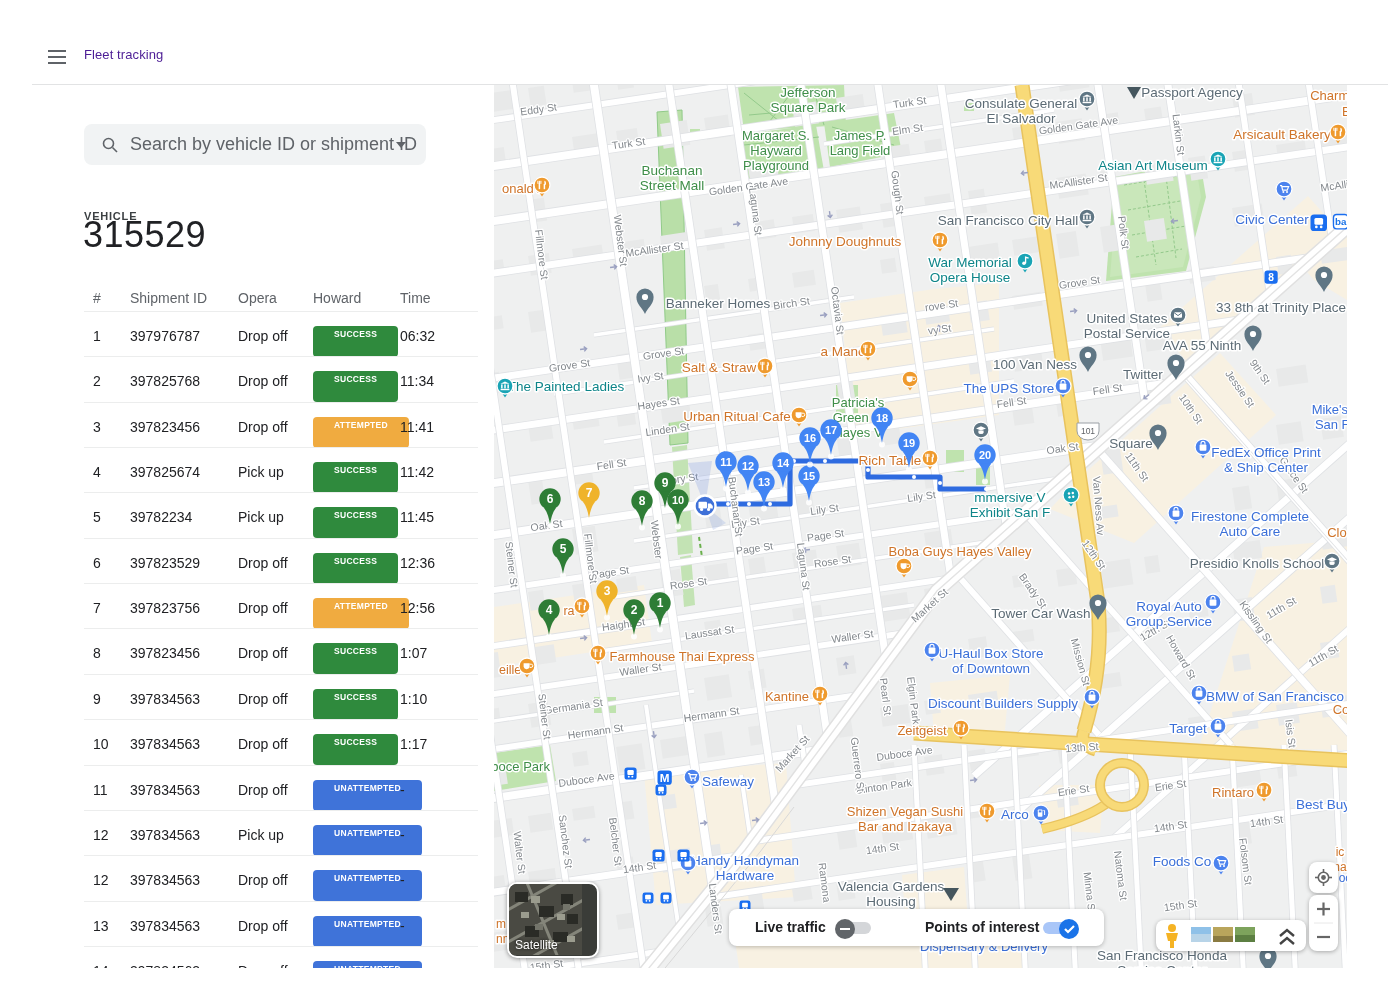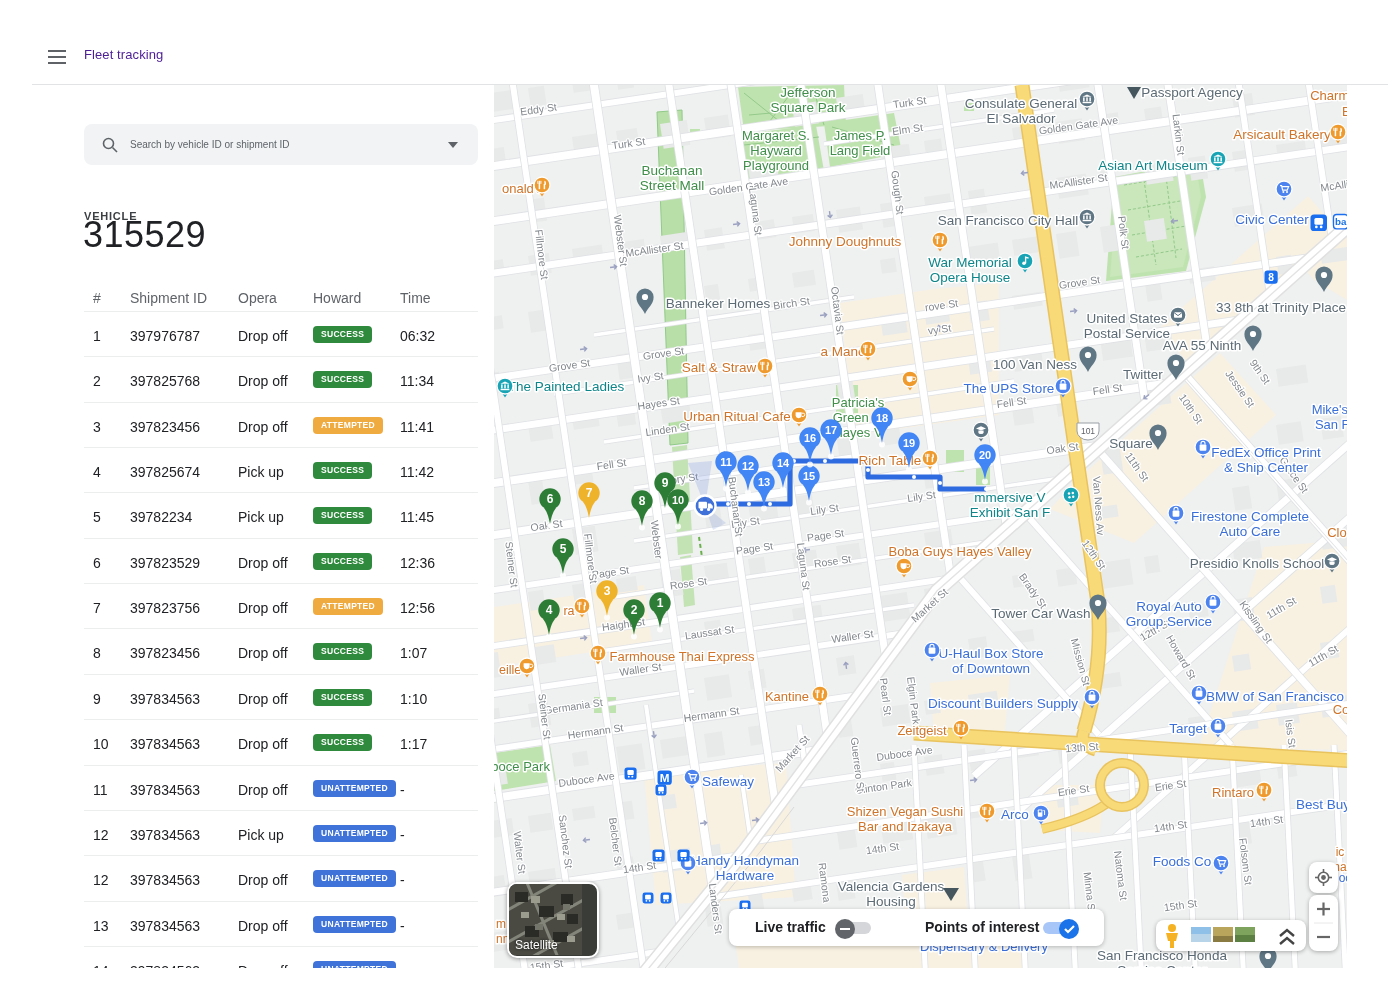--- a/index.html
+++ b/index.html
@@ -1,30 +1,30 @@
 <!DOCTYPE html>
 <html><head><meta charset="utf-8"><style>
 *{margin:0;padding:0;box-sizing:border-box}
 html,body{width:1388px;height:1006px;background:#fff;font-family:"Liberation Sans",sans-serif;overflow:hidden;position:relative}
 .abs{position:absolute}
 .hdr-title{left:84px;top:47px;font-size:13px;color:#4c1d95;letter-spacing:.1px}
 .burger span{display:block;width:18px;height:2px;background:#5f6368;margin-bottom:4px}
 .divider{left:32px;right:0;top:84px;height:1px;background:#e2e3e4}
-.search{left:84px;top:124px;width:394px;height:41px;background:#f1f3f4;border-radius:8px;color:#5f6368;font-size:10px;line-height:41px}
+.search{left:84px;top:124px;width:342px;height:41px;background:#f1f3f4;border-radius:8px;color:#5f6368;font-size:18px;line-height:41px}
 .search .ph{position:absolute;left:46px;top:0}
 .caret{position:absolute;right:20px;top:18px;width:0;height:0;border-left:5px solid transparent;border-right:5px solid transparent;border-top:6px solid #5f6368}
 .vlabel{left:84px;top:210px;font-size:11px;font-weight:bold;letter-spacing:.8px;color:#3c4043}
 .vnum{left:83px;top:214px;font-size:36px;color:#202124;letter-spacing:.5px}
 .thead{left:84px;top:290px;width:394px;font-size:14px;color:#5f6368}
 .thead span,.row span{position:absolute;white-space:nowrap}
 .c0{left:9px}.c1{left:46px}.c2{left:154px}.c3{left:229px}.c4{left:316px}
 .tablebox{left:84px;top:308px;width:394px;height:660px;overflow:hidden}
 .row{position:absolute;left:0;width:394px;height:45.35px;border-top:1px solid #eceded;font-size:14px;color:#202124}
 .row span{top:16px}
-.row .badge{left:229px;top:14px;height:17px;line-height:17px;border-radius:4px;color:#fff;font-size:8.5px;font-weight:bold;letter-spacing:.3px;padding:0 8px}
+.row .badge{left:229px;top:14px;height:31px;line-height:17px;border-radius:4px;color:#fff;font-size:8.5px;font-weight:bold;letter-spacing:.3px;padding:0 21px}
 .map{left:494px;top:85px;width:853px;height:883px;overflow:hidden}
 .ctl{position:absolute;background:#fff;box-shadow:0 1px 4px rgba(0,0,0,.3)}
 .sat{left:507px;top:882px;width:92px;height:76px;border-radius:10px;border:2.5px solid #fff;background:#3a3c38;box-shadow:0 1px 4px rgba(0,0,0,.4);overflow:hidden}
 .sat .lbl{position:absolute;left:6px;bottom:4px;color:#fff;font-size:12px;text-shadow:0 0 3px #000}
 .pill{left:729px;top:909px;width:375px;height:37px;border-radius:8px;background:#fff;box-shadow:0 1px 4px rgba(0,0,0,.25);font-size:14px;font-weight:700;color:#202124}
 .pill span{position:absolute;top:10px}
 .toggle{position:absolute;border-radius:8px}
 .knob{position:absolute;border-radius:50%;width:20px;height:20px;top:-3px}
 .locbtn{left:1309px;top:862px;width:29px;height:31px;border-radius:8px}
 .zoombtn{left:1309px;top:895px;width:29px;height:56px;border-radius:8px;color:#666;text-align:center;font-size:22px}

